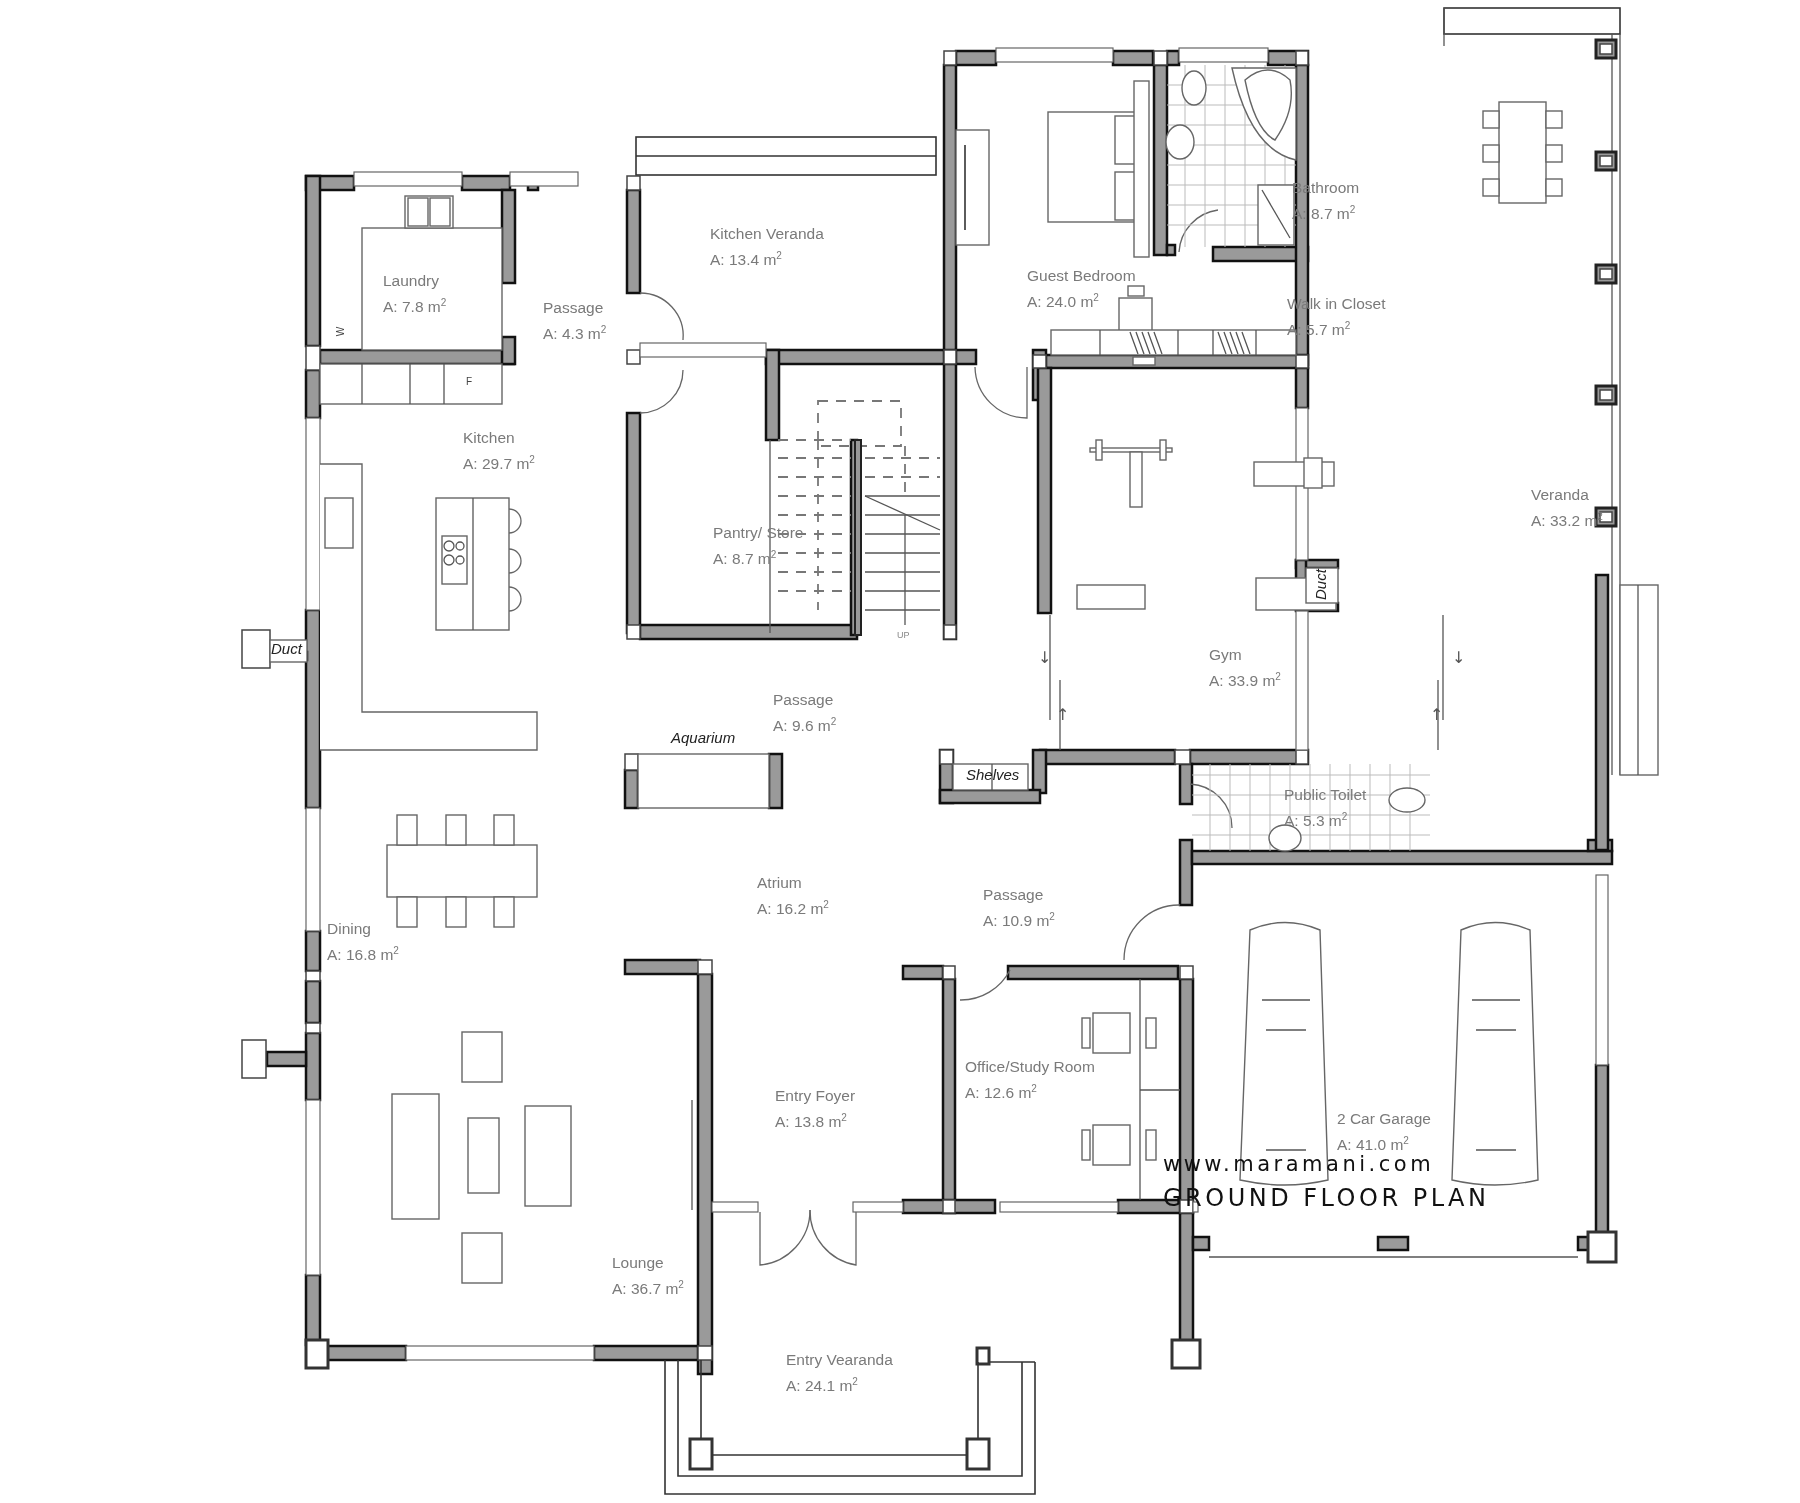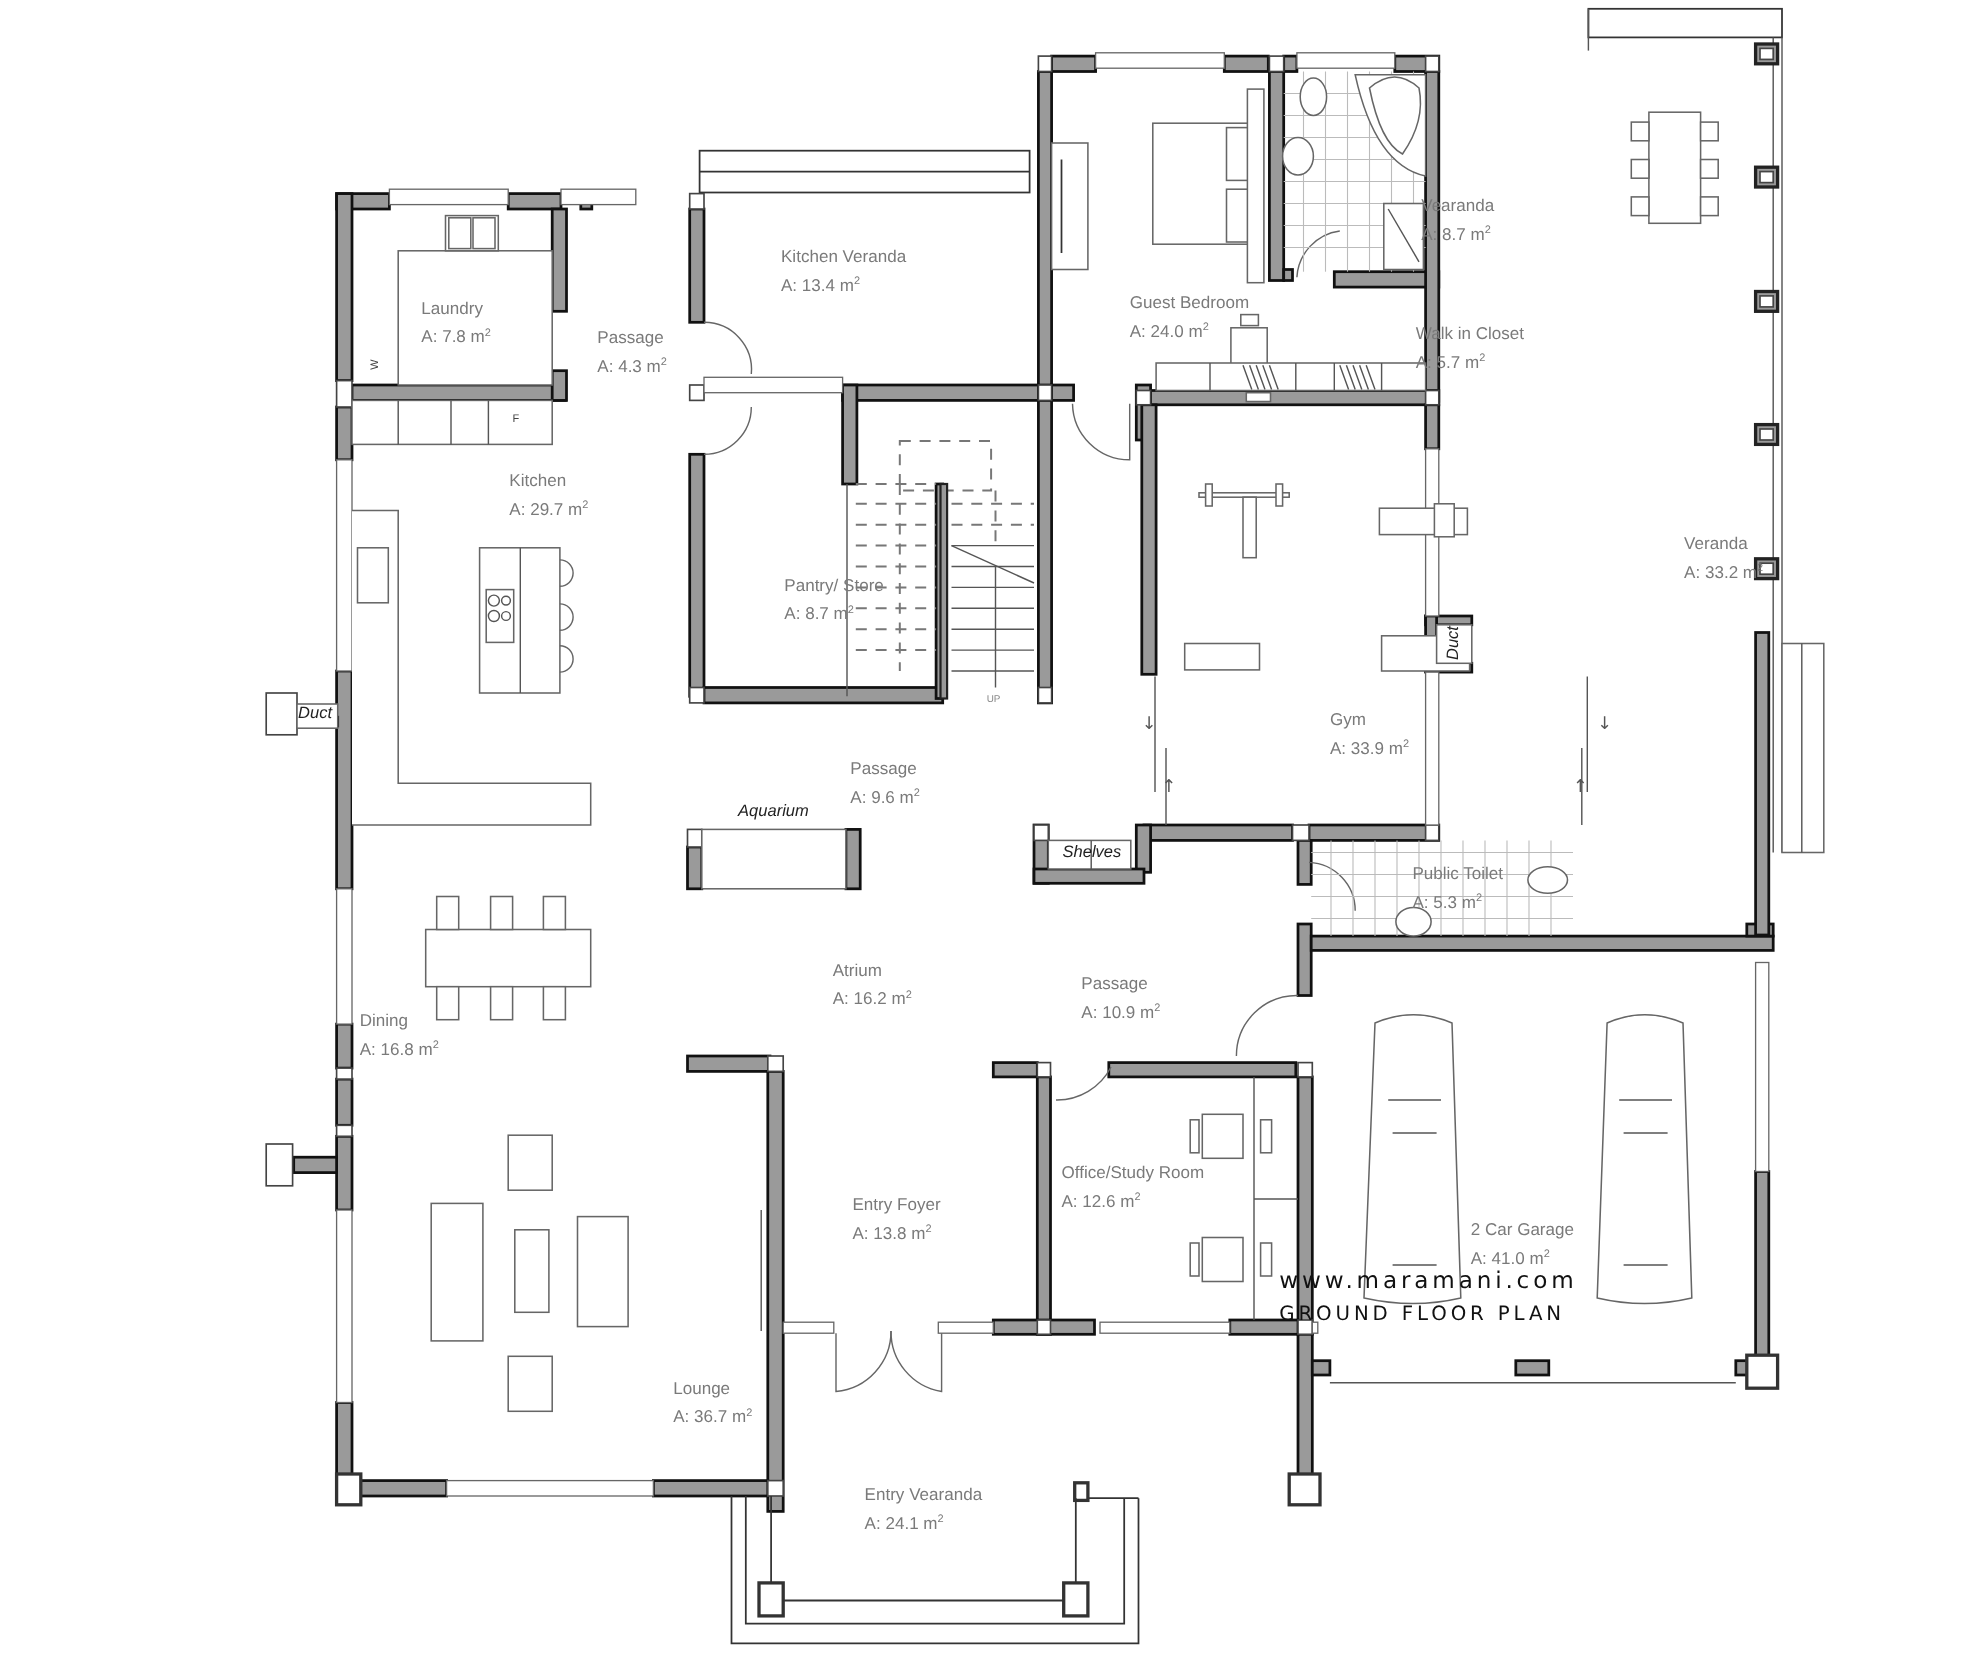--- a/index.html
+++ b/index.html
@@ -20,21 +20,21 @@
 
   .label { position: absolute; font-family: "Liberation Sans", sans-serif; color: #7a7a7a; font-size: 15.5px; line-height: 22px; white-space: nowrap; }
   .label .name, .label .area { display: block; }
   .label sup { font-size: 10px; }
   .fixture-label { position: absolute; font-family: "Liberation Sans", sans-serif; font-style: italic; color: #222; font-size: 15px; white-space: nowrap; }
   .duct-v { transform: rotate(-90deg); transform-origin: left top; }
 
   .title-block { position: absolute; left: 1163px; top: 1150px; font-family: "DejaVu Sans", sans-serif; color: #111; }
   .title-id { font-size: 58px; letter-spacing: 5px; font-weight: 300; line-height: 66px; }
   .title-url { font-size: 21px; letter-spacing: 3.5px; margin-top: 2px; }
-  .title-sub { font-size: 18px; letter-spacing: 3.5px; margin-top: 8px; }
+  .title-sub { font-size: 24px; letter-spacing: 3.5px; margin-top: 8px; }
 </style>
 </head>
 <body>
 
 <svg id="plan" viewBox="0 0 1800 1503" xmlns="http://www.w3.org/2000/svg">
 
   <g>
     <rect class="thin2" x="636" y="137" width="300" height="38" fill="none"></rect>
     <line class="thin2" x1="636" y1="156" x2="936" y2="156"></line>
   </g>
@@ -443,21 +443,21 @@
 </div>
 <div class="label" style="left:710px;top:223px;">
   <span class="name">Kitchen Veranda</span>
   <span class="area"><span>A: 13.4 m</span><sup>2</sup></span>
 </div>
 <div class="label" style="left:1027px;top:265px;">
   <span class="name">Guest Bedroom</span>
   <span class="area"><span>A: 24.0 m</span><sup>2</sup></span>
 </div>
 <div class="label" style="left:1292px;top:177px;">
-  <span class="name">Vearanda</span>
+  <span class="name">Bathroom</span>
   <span class="area"><span>A: 8.7 m</span><sup>2</sup></span>
 </div>
 <div class="label" style="left:1287px;top:293px;">
   <span class="name">Walk in Closet</span>
   <span class="area"><span>A: 5.7 m</span><sup>2</sup></span>
 </div>
 <div class="label" style="left:463px;top:427px;">
   <span class="name">Kitchen</span>
   <span class="area"><span>A: 29.7 m</span><sup>2</sup></span>
 </div>

